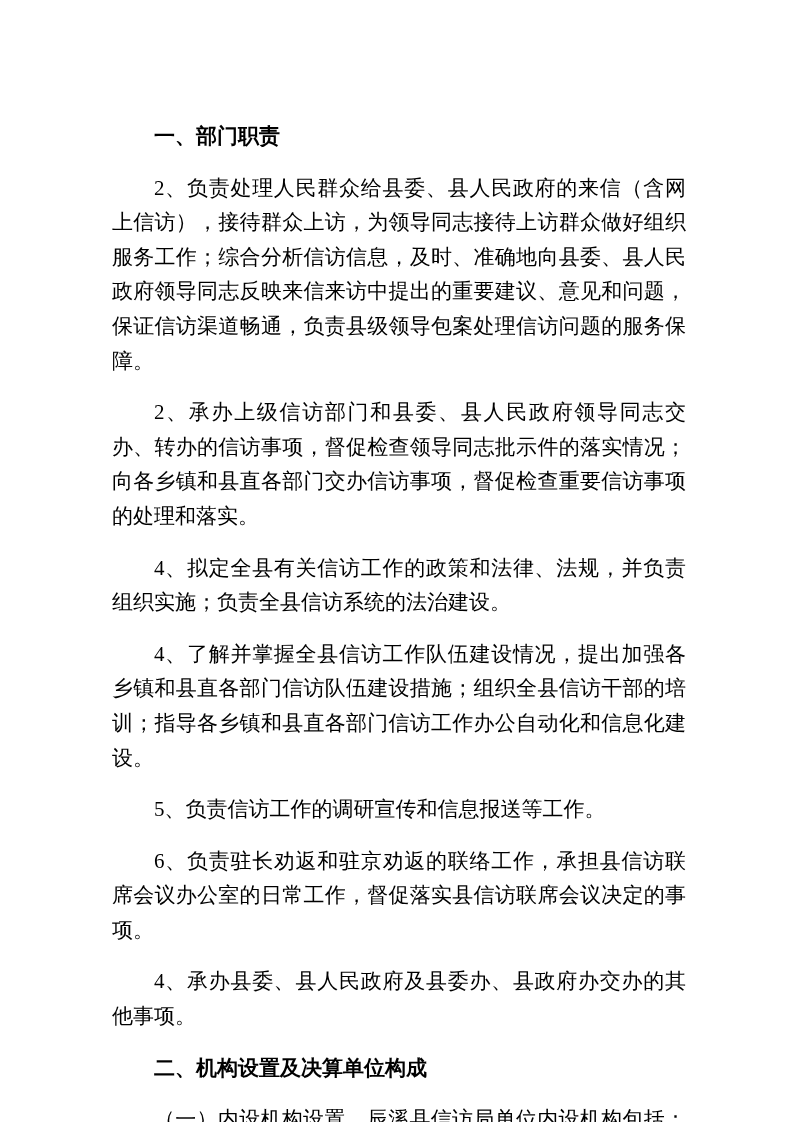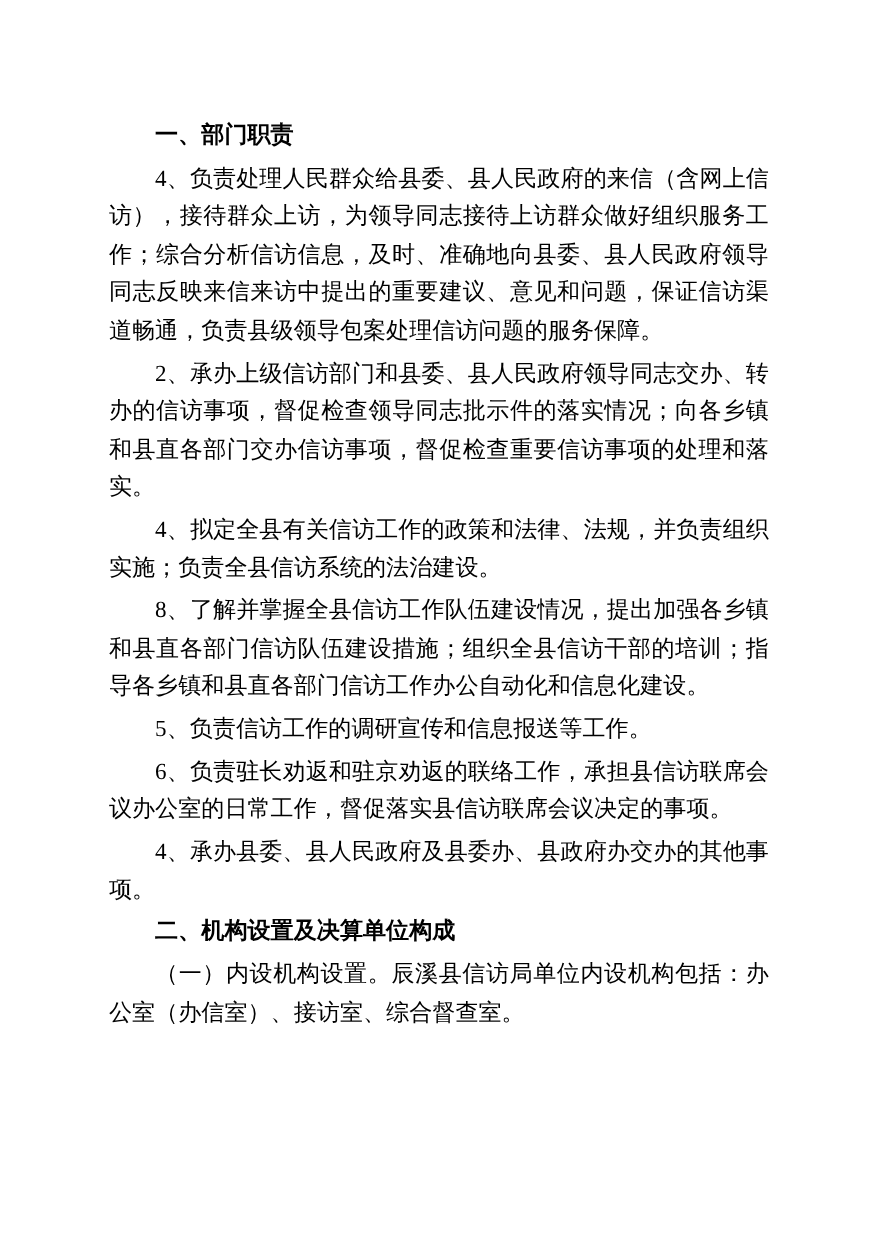--- a/index.html
+++ b/index.html
@@ -21,21 +21,21 @@
     position: absolute;
     left: 95px;
     top: 102px;
     width: 608px;
     font-size: 21px;
     line-height: 34.6px;
     text-align: justify;
   }
   .content p,
   .content h2 {
-    margin: 4px;
+    margin: 17px;
     padding: 0;
     text-indent: 2em;
   }
   .content p {
     font-family: "Liberation Serif", "DejaVu Serif", serif;
     font-weight: normal;
   }
   .content h2.section-heading {
     font-family: "Liberation Sans", "DejaVu Sans", sans-serif;
     font-weight: bold;
@@ -43,23 +43,23 @@
     line-height: 34.6px;
     text-align: left;
   }
 </style>
 </head>
 <body>
 
 <div class="page">
   <div class="content">
     <h2 class="section-heading">一、部门职责</h2>
-    <p>4、负责处理人民群众给县委、县人民政府的来信（含网上信访），接待群众上访，为领导同志接待上访群众做好组织服务工作；综合分析信访信息，及时、准确地向县委、县人民政府领导同志反映来信来访中提出的重要建议、意见和问题，保证信访渠道畅通，负责县级领导包案处理信访问题的服务保障。</p>
+    <p>2、负责处理人民群众给县委、县人民政府的来信（含网上信访），接待群众上访，为领导同志接待上访群众做好组织服务工作；综合分析信访信息，及时、准确地向县委、县人民政府领导同志反映来信来访中提出的重要建议、意见和问题，保证信访渠道畅通，负责县级领导包案处理信访问题的服务保障。</p>
     <p>2、承办上级信访部门和县委、县人民政府领导同志交办、转办的信访事项，督促检查领导同志批示件的落实情况；向各乡镇和县直各部门交办信访事项，督促检查重要信访事项的处理和落实。</p>
     <p>4、拟定全县有关信访工作的政策和法律、法规，并负责组织实施；负责全县信访系统的法治建设。</p>
-    <p>8、了解并掌握全县信访工作队伍建设情况，提出加强各乡镇和县直各部门信访队伍建设措施；组织全县信访干部的培训；指导各乡镇和县直各部门信访工作办公自动化和信息化建设。</p>
+    <p>4、了解并掌握全县信访工作队伍建设情况，提出加强各乡镇和县直各部门信访队伍建设措施；组织全县信访干部的培训；指导各乡镇和县直各部门信访工作办公自动化和信息化建设。</p>
     <p>5、负责信访工作的调研宣传和信息报送等工作。</p>
     <p>6、负责驻长劝返和驻京劝返的联络工作，承担县信访联席会议办公室的日常工作，督促落实县信访联席会议决定的事项。</p>
     <p>4、承办县委、县人民政府及县委办、县政府办交办的其他事项。</p>
     <h2 class="section-heading">二、机构设置及决算单位构成</h2>
     <p>（一）内设机构设置。辰溪县信访局单位内设机构包括：办公室（办信室）、接访室、综合督查室。</p>
   </div>
 </div>
 
 </body></html>

